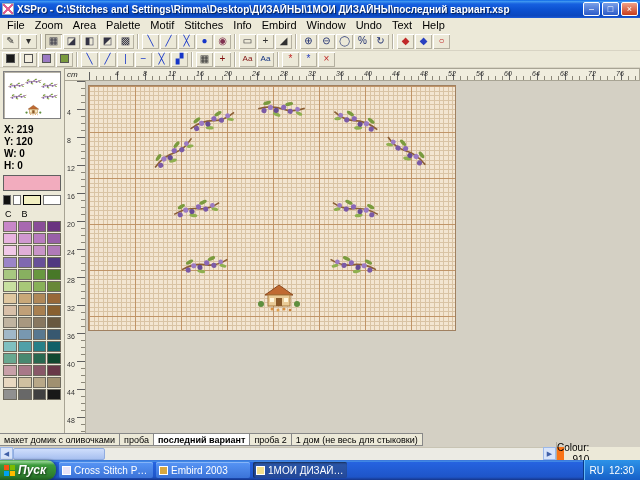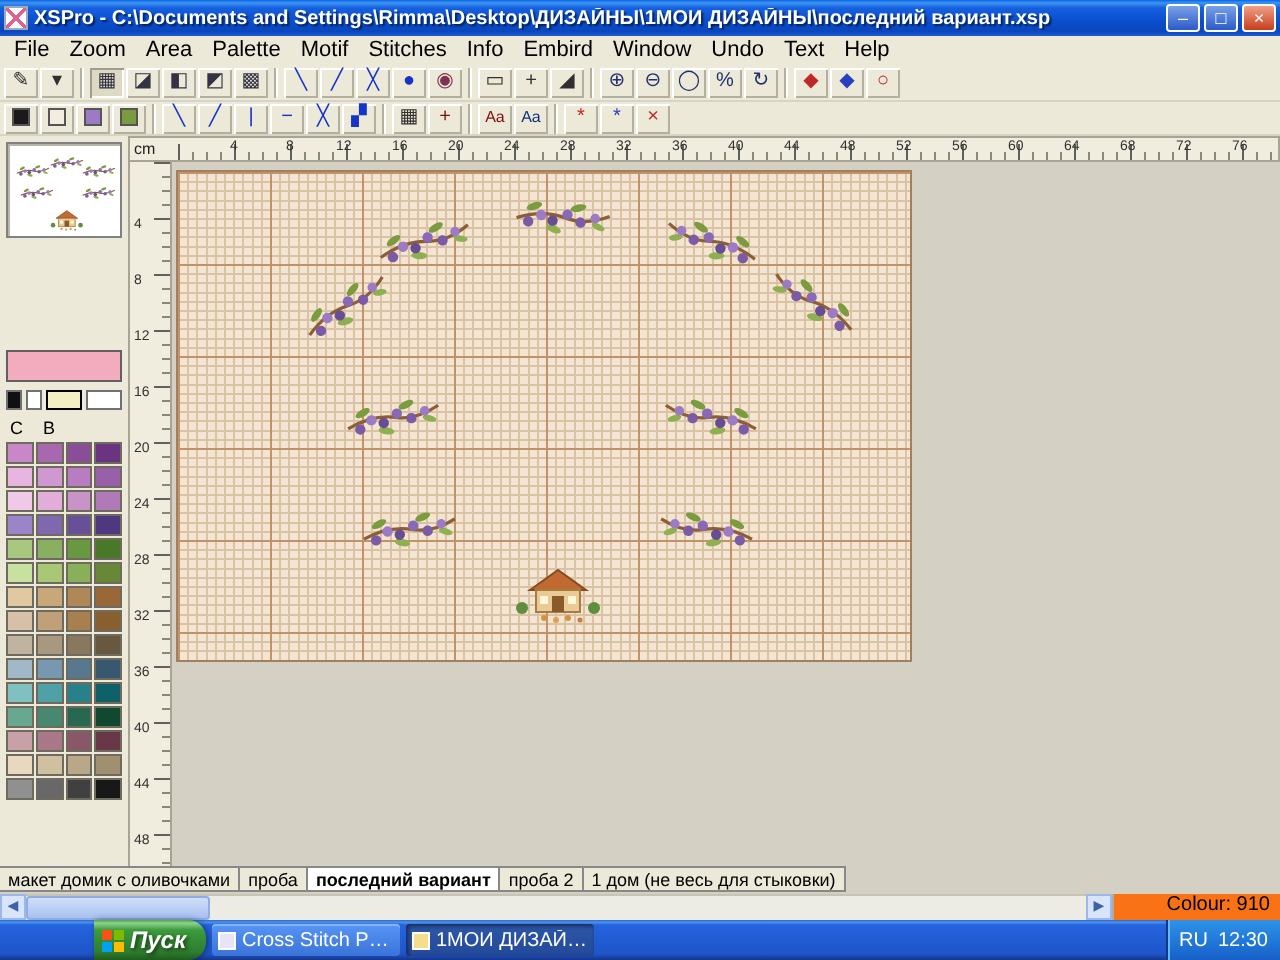--- a/index.html
+++ b/index.html
@@ -48,21 +48,21 @@
   .cb-row{position:absolute;left:5px;top:141px;font-size:9px;color:#000;}
   .cb-row span{margin-right:10px;}
   .palette-grid{position:absolute;left:3px;top:153px;width:58px;display:grid;
     grid-template-columns:repeat(4,1fr);gap:1px;}
   .swatch{height:11px;border:1px solid #6E6A5E;}
 
   .h-ruler{position:absolute;left:64px;top:0;width:576px;height:13px;background:#F0EDDE;
     border:1px solid #A8A494;
     background-image:repeating-linear-gradient(to right,#606060 0 1px,transparent 1px 28px),
                      repeating-linear-gradient(to right,#8A8678 0 1px,transparent 1px 7px);
-    background-size:100% 8px,100% 4px;background-position:24px 100%,24px 100%;background-repeat:no-repeat;}
+    background-size:100% 8px,100% 4px;background-position:24px 100%,24px 100%;background-repeat:no-repeat;font-style:italic;}
   .ruler-unit{position:absolute;left:2px;top:1px;font-size:8px;color:#222;background:#F0EDDE;padding-right:2px;}
   .rlabel{position:absolute;top:1px;font-size:7px;color:#333;}
   .v-ruler{position:absolute;left:64px;top:13px;width:22px;height:352px;background:#F0EDDE;
     border-left:1px solid #A8A494;border-right:1px solid #A8A494;
     background-image:repeating-linear-gradient(to bottom,#606060 0 1px,transparent 1px 28px),
                      repeating-linear-gradient(to bottom,#8A8678 0 1px,transparent 1px 7px);
     background-size:8px 100%,4px 100%;background-position:100% 0,100% 0;background-repeat:no-repeat;}
   .vlabel{position:absolute;left:2px;font-size:7px;color:#333;}
 
   .viewport{position:absolute;left:86px;top:13px;width:554px;height:352px;background:#D4D0C4;overflow:hidden;}
@@ -74,37 +74,37 @@
       repeating-linear-gradient(to right,#D9C3A4 0 1px,transparent 1px 4.6px),
       repeating-linear-gradient(to bottom,#D9C3A4 0 1px,transparent 1px 4.6px);}
   .motif{position:absolute;}
 
   
   .tab-bar{position:absolute;top:433px;left:0;width:640px;height:14px;background:#D4D0C4;
     display:flex;overflow:hidden;}
   .tab{height:13px;line-height:12px;font-size:9px;padding:0 4px;white-space:nowrap;background:#ECE9D8;
     border:1px solid #888;margin-left:-1px;flex:none;overflow:hidden;}
   .tab.active{background:#FFF;font-weight:bold;}
-  .statusbar{position:absolute;top:447px;left:0;width:640px;height:13px;background:#f97316;display:flex;}
+  .statusbar{position:absolute;top:447px;left:0;width:564px;height:13px;background:#f97316;display:flex;align-items:center;}
   .hscroll{width:556px;height:13px;display:flex;flex:none;}
   .sc-btn{width:13px;height:13px;flex:none;background:#D8E4FA;border:1px solid #9CB8E8;color:#4060A8;
     font-size:7px;line-height:11px;text-align:center;}
   .sc-track{flex:1;background:#ECEBE4;position:relative;border-top:1px solid #C8C4B4;}
   .sc-thumb{position:absolute;left:0;top:0;width:92px;height:100%;
     background:linear-gradient(#CFDEFC,#A8C0F0);border:1px solid #90ACE0;border-radius:2px;}
   .status-text{flex:1;border-left:1px solid #B0AC9E;font-size:10px;line-height:12px;text-align:right;
     padding-right:5px;color:#000;}
 
   
   .taskbar{position:absolute;top:460px;left:0;width:640px;height:20px;display:flex;align-items:stretch;
     background:linear-gradient(180deg,#3168D5 0%,#4993E6 6%,#2663E0 12%,#1E55C8 85%,#15358A 100%);}
   .start-btn{flex:none;width:56px;display:flex;align-items:center;gap:3px;padding-left:4px;color:#FFF;
     font-size:12px;font-weight:bold;font-style:italic;text-shadow:1px 1px 2px rgba(0,0,0,.6);
     background:linear-gradient(180deg,#4CA64C 0%,#8FD18F 8%,#3C9B3C 25%,#2E7D2E 80%,#1E5C1E 100%);
-    border-radius:0 9px 9px 0;box-shadow:1px 0 3px rgba(0,0,0,.4);margin-left:47px;}
+    border-radius:0 9px 9px 0;box-shadow:1px 0 3px rgba(0,0,0,.4);}
   .flag{width:11px;height:11px;display:grid;grid-template-columns:1fr 1fr;grid-template-rows:1fr 1fr;gap:1px;flex:none;}
   .flag span:nth-child(1){background:#F65314;}
   .flag span:nth-child(2){background:#7CBB00;}
   .flag span:nth-child(3){background:#00A1F1;}
   .flag span:nth-child(4){background:#FFBB00;}
   .task-area{display:flex;align-items:center;flex:1;overflow:hidden;}
   .task-btn{flex:none;width:94px;height:16px;margin-left:3px;border-radius:2px;display:flex;align-items:center;
     gap:3px;padding:0 3px;color:#FFF;font-size:10px;white-space:nowrap;overflow:hidden;
     background:linear-gradient(#5795F5,#3B73D8);box-shadow:inset 0 1px 0 #86B4F8;}
   .task-btn.active{background:linear-gradient(#2C57A8,#24499A);box-shadow:inset 1px 1px 2px rgba(0,0,0,.5);}
@@ -145,21 +145,21 @@
       <circle cx="27" cy="27" r="1.5" fill="#D89040"></circle>
       <circle cx="33" cy="28" r="1.3" fill="#C8803A"></circle>
     </symbol>
   </defs>
 </svg>
 
 <div class="screen">
 
   <div class="titlebar">
     <div class="app-icon"></div>
-    <span class="title-text">XSPro - C:\Documents and Settings\Rimma\Desktop\ДИЗАЙНЫ\1МОИ ДИЗАЙНЫ\последний вариант.xsp</span>
+    <span class="title-text">XSPro - C:\Stitches and Settings\Rimma\Desktop\ДИЗАЙНЫ\1МОИ ДИЗАЙНЫ\последний вариант.xsp</span>
     <div class="win-controls">
       <div class="win-btn">–</div>
       <div class="win-btn">□</div>
       <div class="win-btn close">×</div>
     </div>
   </div>
 
   <div class="menubar" id="menu-bar">
       <span class="menu-item">File</span>
       <span class="menu-item">Zoom</span>
@@ -246,20 +246,26 @@
           <g transform="translate(6,18) scale(0.30)">
               <use href="#sym-branch"></use>
             </g>
           <g transform="translate(37,18) scale(0.30)">
               <use href="#sym-branch"></use>
             </g>
           <g transform="translate(21,31) scale(0.30)">
               <use href="#sym-house"></use>
             </g>
         </svg>
+      </div>
+      <div class="coords">
+        <div>X: 219</div>
+        <div>Y: 120</div>
+        <div>W: 0</div>
+        <div>H: 0</div>
       </div>
       <div class="sel-swatch" id="sel-color" style="background: rgb(242, 172, 190);"></div>
       <div class="small-row" id="small-row">
           <span class="pchip" style="width: 8px; background: rgb(16, 16, 16);"></span>
           <span class="pchip" style="width: 8px; background: rgb(255, 255, 255);"></span>
           <span class="pchip sel" style="width: 18px; background: rgb(242, 239, 192);"></span>
           <span class="pchip" style="width: 18px; background: rgb(255, 255, 255);"></span>
         </div>
       <div class="cb-row">
         <span>C</span><span>B</span>
@@ -428,20 +434,24 @@
           <span></span>
           <span></span>
         </div>
       <span>Пуск</span>
     </div>
     <div class="task-area" id="task-area">
         <div class="task-btn">
           <span class="task-icon" style="background: rgb(232, 228, 248);"></span>
           <span class="task-label">Cross Stitch Pro...</span>
         </div>
+        <div class="task-btn">
+          <span class="task-icon" style="background: rgb(216, 168, 64);"></span>
+          <span class="task-label">Embird 2003</span>
+        </div>
         <div class="task-btn active">
           <span class="task-icon" style="background: rgb(242, 222, 140);"></span>
           <span class="task-label">1МОИ ДИЗАЙНЫ</span>
         </div>
       </div>
     <div class="tray">
       <span>RU</span>
       <span>12:30</span>
     </div>
   </div>

